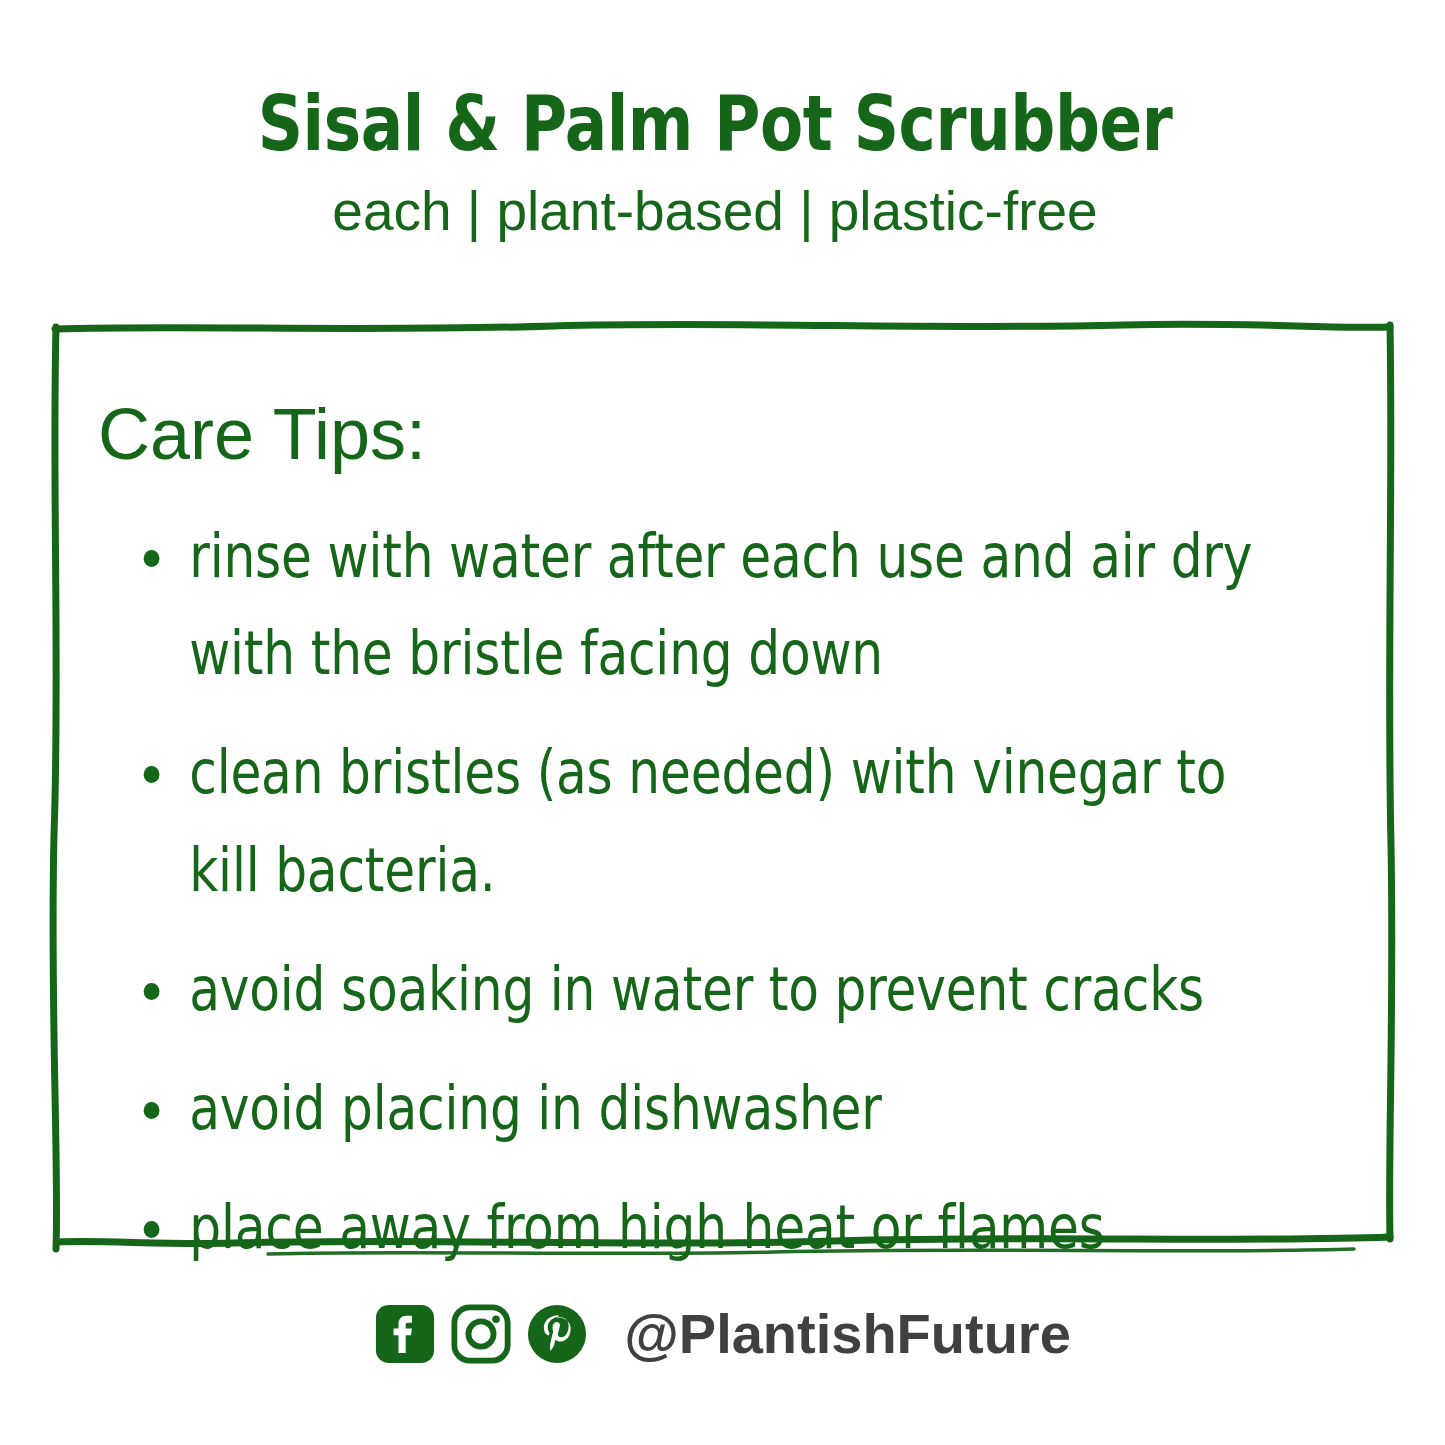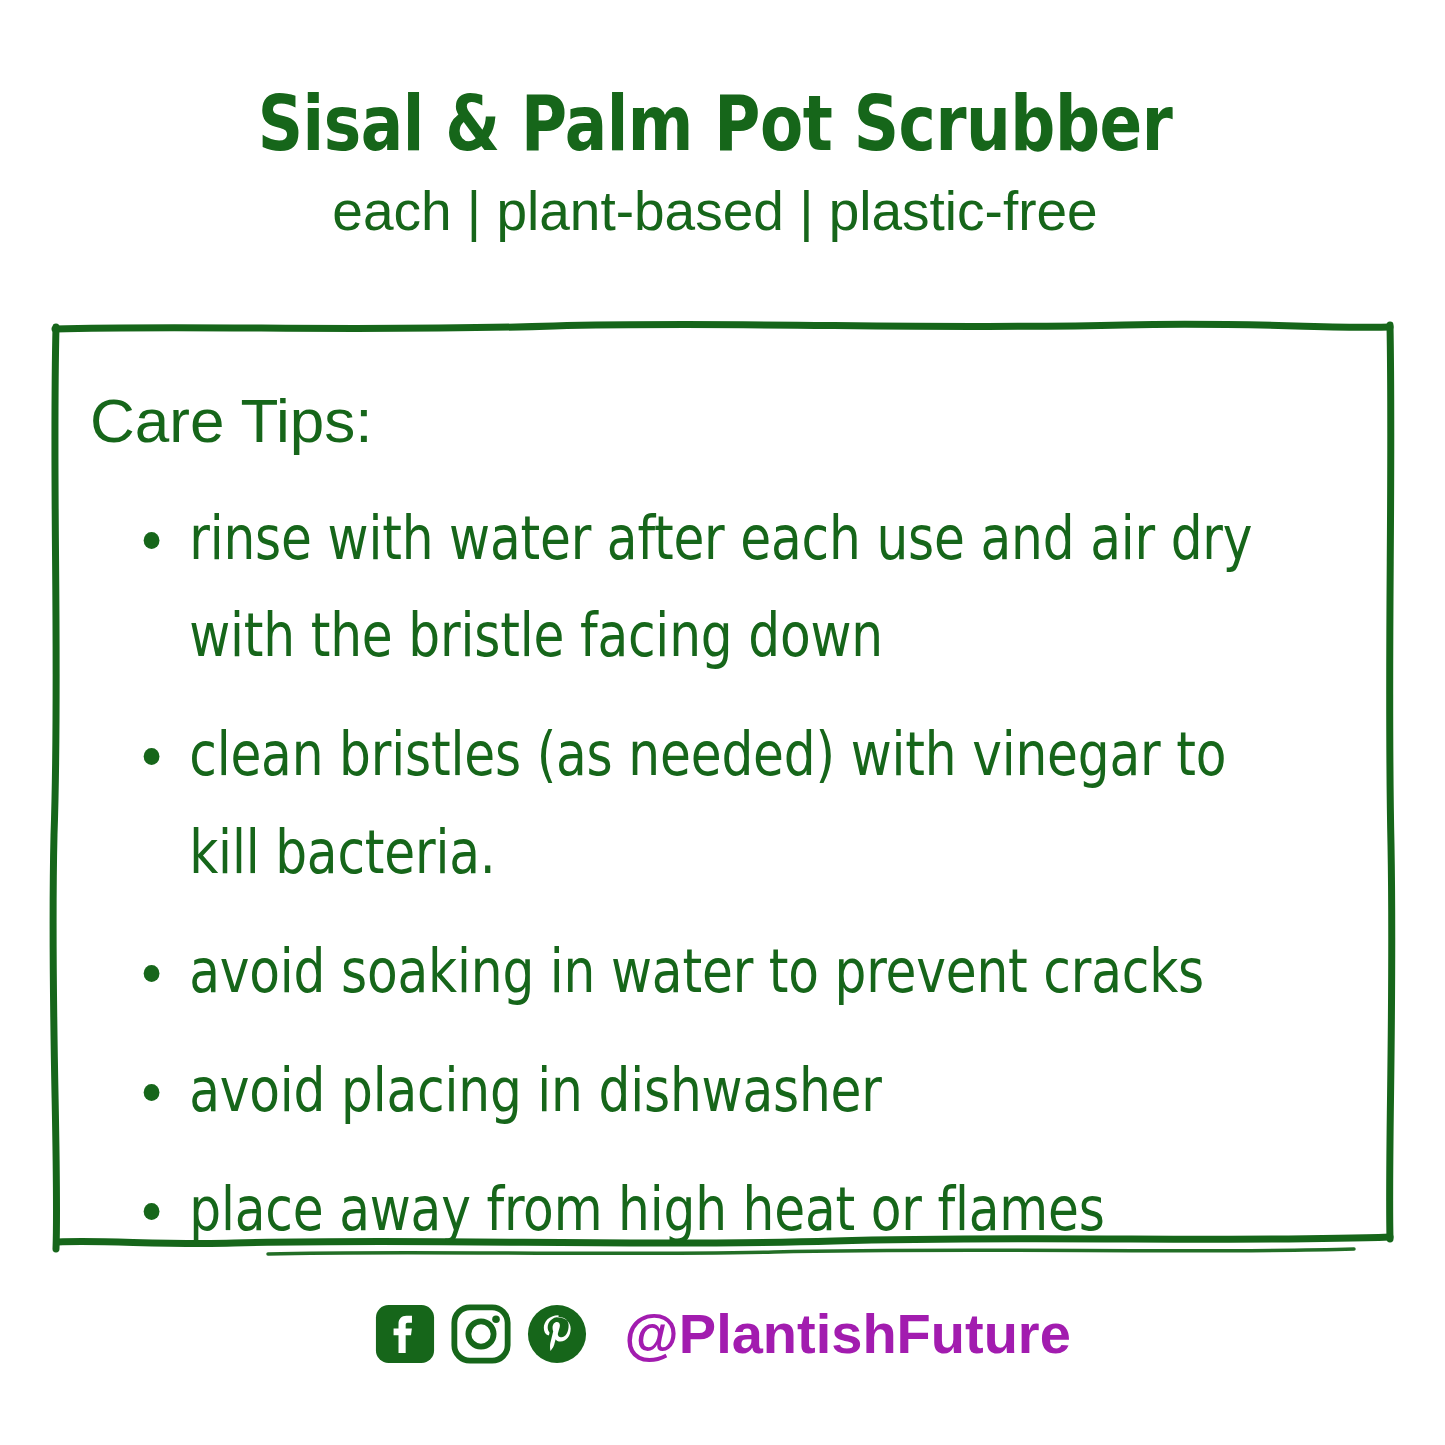--- a/index.html
+++ b/index.html
@@ -75,23 +75,23 @@
 
   
   .box-content {
     position: absolute;
     left: 86px;
     top: 386px;
     width: 1310px;
   }
 
   .care-heading {
-    margin: 4px;
-    font-family: "Liberation Sans", sans-serif;
-    font-size: 62px;
+    margin: 12px;
+    font-family: "Liberation Sans", sans-serif;
+    font-size: 72px;
     font-weight: 400;
     line-height: 1.0;
     color: #16661a;
     white-space: nowrap;
   }
 
   .tips-list {
     list-style: none;
     margin: 38px 0 0 0;
     padding: 0;
@@ -141,21 +141,21 @@
     flex: 0 0 auto;
   }
   .social-icon svg { display: block; width: 100%; height: 100%; }
 
   .handle {
     margin-left: 22px;
     font-family: "Liberation Sans", sans-serif;
     font-size: 56px;
     font-weight: 700;
     line-height: 1.0;
-    color: #a21caf;
+    color: #404040;
     white-space: nowrap;
   }
 </style>
 </head>
 <body>
 
 <div class="card">
 
   <div class="header">
     <h1 class="title">Sisal &amp; Palm Pot Scrubber</h1>

